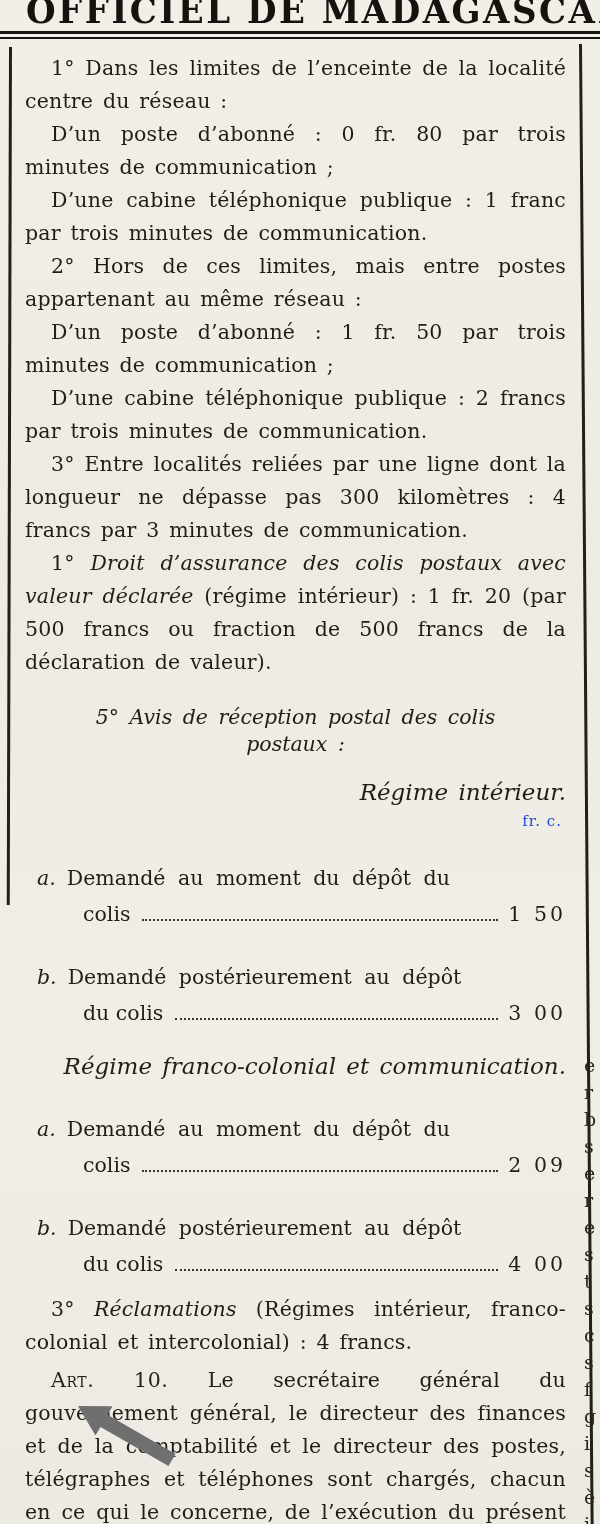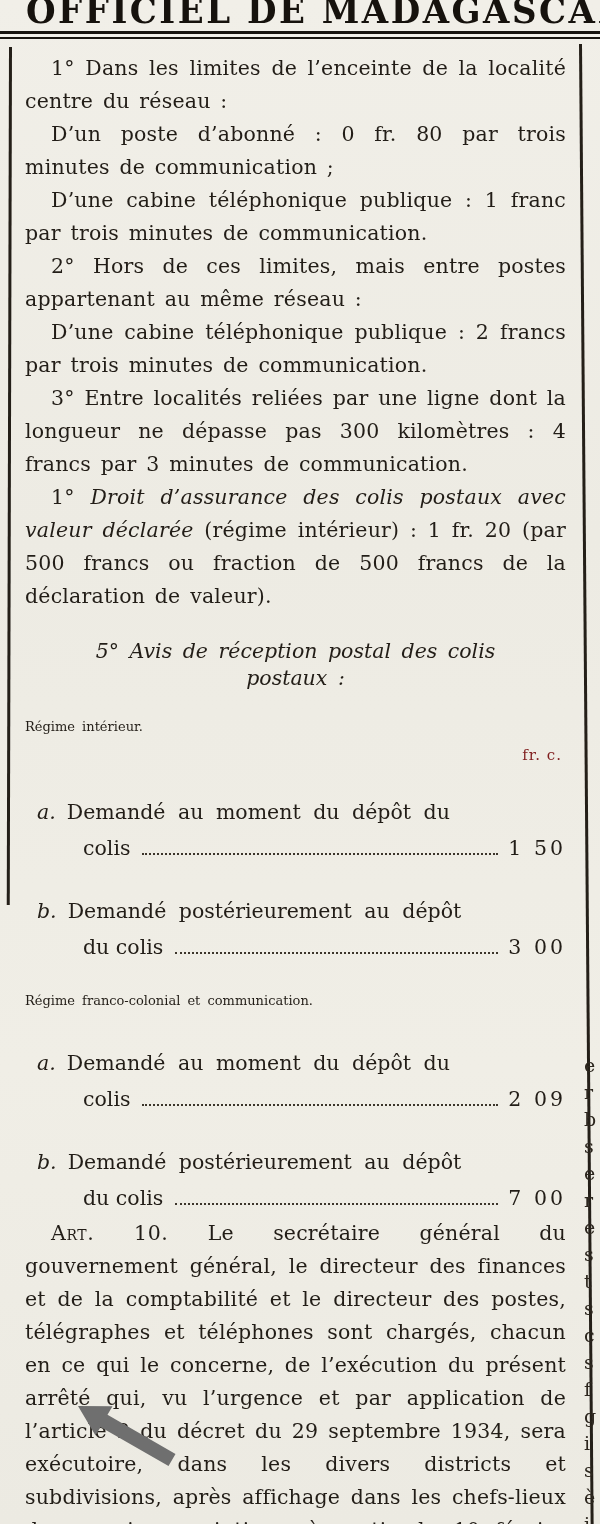--- a/index.html
+++ b/index.html
@@ -21,22 +21,22 @@
 
   .content{position:absolute;left:25px;top:52px;width:541px;}
   .para{
     margin:0;font-size:20.5px;line-height:33px;text-align:justify;
     text-indent:26px;letter-spacing:0.2px;word-spacing:3px;
   }
   .it{font-style:italic;}
   .sc{font-variant:small-caps;letter-spacing:0.6px;}
 
   .h-avis{margin:25px 0 2px;font-style:italic;text-align:center;font-size:20.5px;line-height:27px;word-spacing:4px;}
-  .h-regime{margin:21px 0 0;text-align:left;font-size:13px;line-height:27px;word-spacing:3px;}
-  .unit{text-align:right;font-size:15px;line-height:16px;margin:7px 4px 2px 0;letter-spacing:1px;color:#7f1d1d;}
+  .h-regime{margin:21px 0 0;font-style:italic;text-align:right;font-size:23px;line-height:27px;word-spacing:3px;}
+  .unit{text-align:right;font-size:15px;line-height:16px;margin:7px 4px 2px 0;letter-spacing:1px;color:#1d4ed8;}
 
   .frow{font-size:20.5px;line-height:27.5px;}
   .frow-l1{padding-left:12px;word-spacing:6px;margin-top:36px;}
   .frow-l1 .letter{font-style:italic;margin-right:11px;}
   .frow-l2{display:flex;align-items:baseline;padding-left:58px;}
   .leader{flex:1;border-bottom:2.6px dotted #3c352b;margin:0 10px 5px 12px;}
   .price{min-width:54px;text-align:left;letter-spacing:3px;margin-top:8px;}
 
   .p-after-table{margin-top:15px;}
   .p-art10{margin-top:5px;}
@@ -59,20 +59,21 @@
 <div class="rule-b"></div>
 <div class="vrule-left"></div>
 <div class="vrule-right"></div>
 
 <div class="content">
 
   <p class="para"><span>1° Dans les limites de l’enceinte de la localité centre du réseau :</span></p>
   <p class="para"><span>D’un poste d’abonné : 0 fr. 80 par trois minutes de communication ;</span></p>
   <p class="para"><span>D’une cabine téléphonique publique : 1 franc par trois minutes de communication.</span></p>
   <p class="para"><span>2° Hors de ces limites, mais entre postes appartenant au même réseau :</span></p>
+  <p class="para"><span>D’un poste d’abonné : 1 fr. 50 par trois minutes de communication ;</span></p>
   <p class="para"><span>D’une cabine téléphonique publique : 2 francs par trois minutes de communication.</span></p>
   <p class="para"><span>3° Entre localités reliées par une ligne dont la longueur ne dépasse pas 300 kilomètres : 4 francs par 3 minutes de communication.</span></p>
   <p class="para"><span>1° </span><span class="it">Droit d’assurance des colis postaux avec valeur déclarée</span><span> (régime intérieur) : 1 fr. 20 (par 500 francs ou fraction de 500 francs de la déclaration de valeur).</span></p>
 
   <div class="h-avis">
     <div>5° Avis de réception postal des colis</div>
     <div>postaux :</div>
   </div>
 
   <div class="h-regime">Régime intérieur.</div>
@@ -103,24 +104,25 @@
         <span>colis</span>
         <span class="leader"></span>
         <span class="price">2 09</span>
       </div>
   </div>
   <div class="frow">
     <div class="frow-l1"><span class="letter">b.</span><span>Demandé postérieurement au dépôt</span></div>
     <div class="frow-l2">
         <span>du colis</span>
         <span class="leader"></span>
-        <span class="price">7 00</span>
+        <span class="price">4 00</span>
       </div>
   </div>
 
+  <p class="para p-after-table"><span>3° </span><span class="it">Réclamations</span><span> (Régimes intérieur, franco-colonial et intercolonial) : 4 francs.</span></p>
   <p class="para p-art10"><span class="sc">Art. 10.</span><span> Le secrétaire général du gouvernement général, le directeur des finances et de la comptabilité et le directeur des postes, télégraphes et téléphones sont chargés, chacun en ce qui le concerne, de l’exécution du présent arrêté qui, vu l’urgence et par application de l’article 2 du décret du 29 septembre 1934, sera exécutoire, dans les divers districts et subdivisions, après affichage dans les chefs-lieux de ces circonscriptions, à partir du 10 février 1942.</span></p>
 
   <div class="footer-date">Tananarive, le 2 février 1942.</div>
   <div class="footer-sig">A. ANNET.</div>
 </div>
 
 <svg class="arrow-svg" viewBox="0 0 110 76" aria-hidden="true">
   <polygon points="6,8 40.5,8.2 35.5,16.8 103.5,55.9 96.5,68.1 28.5,29 23.5,37.6" fill="#6f6f6f"></polygon>
 </svg>
 

